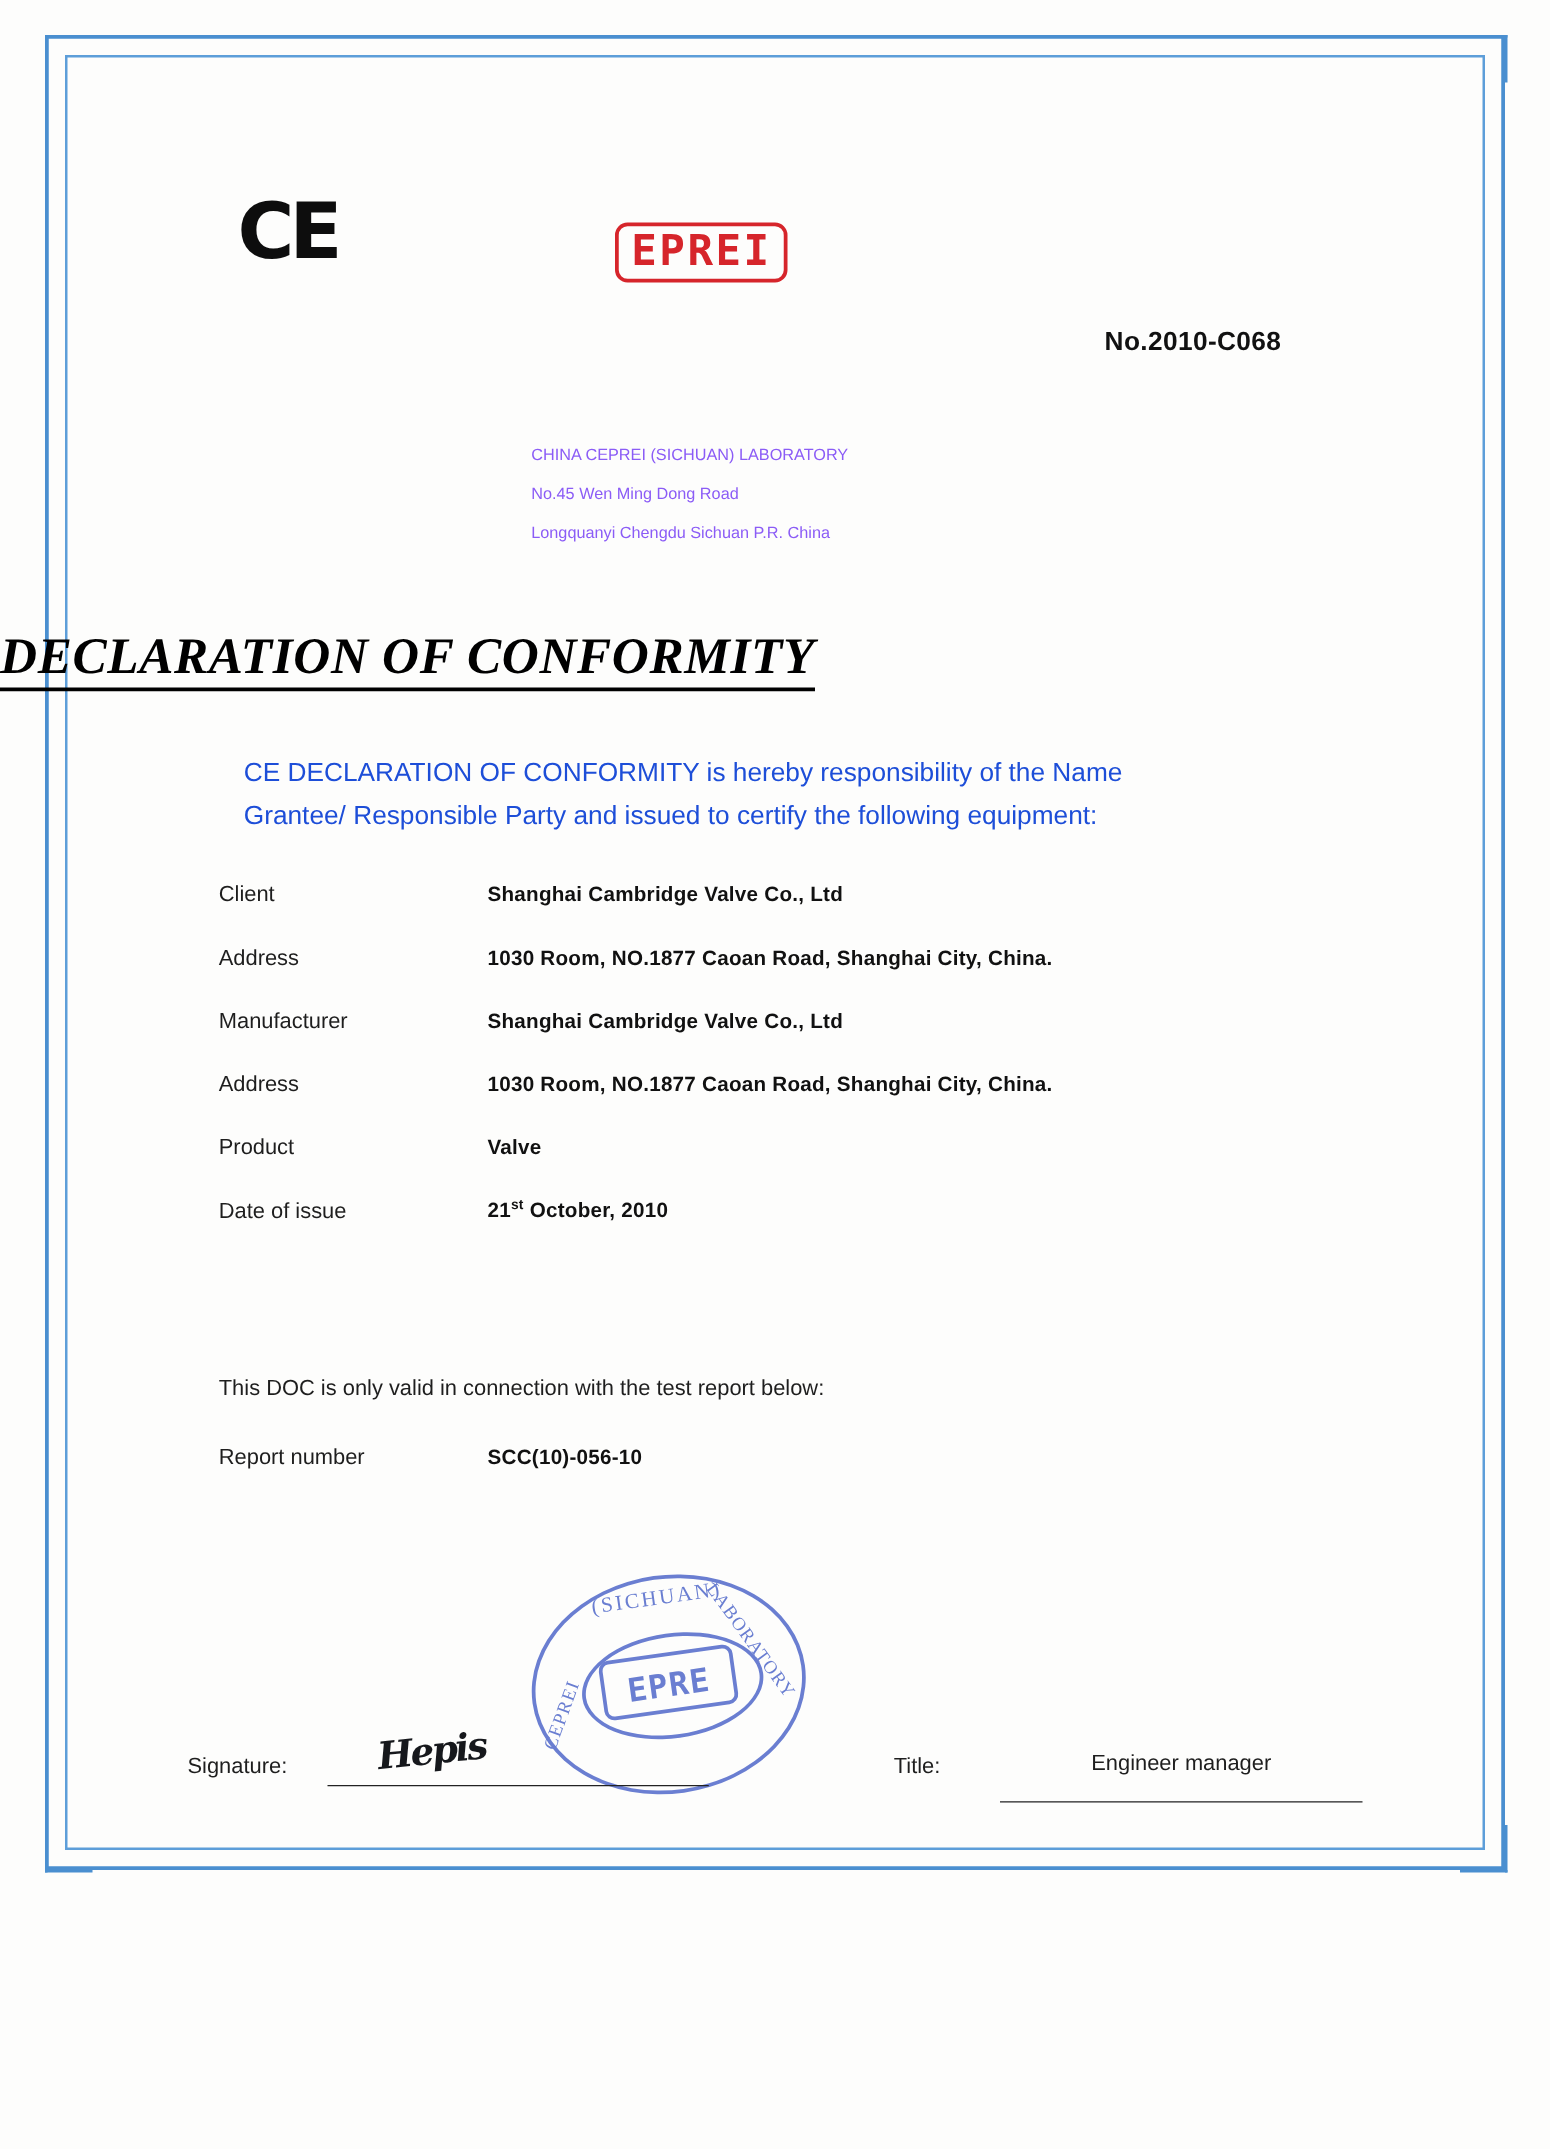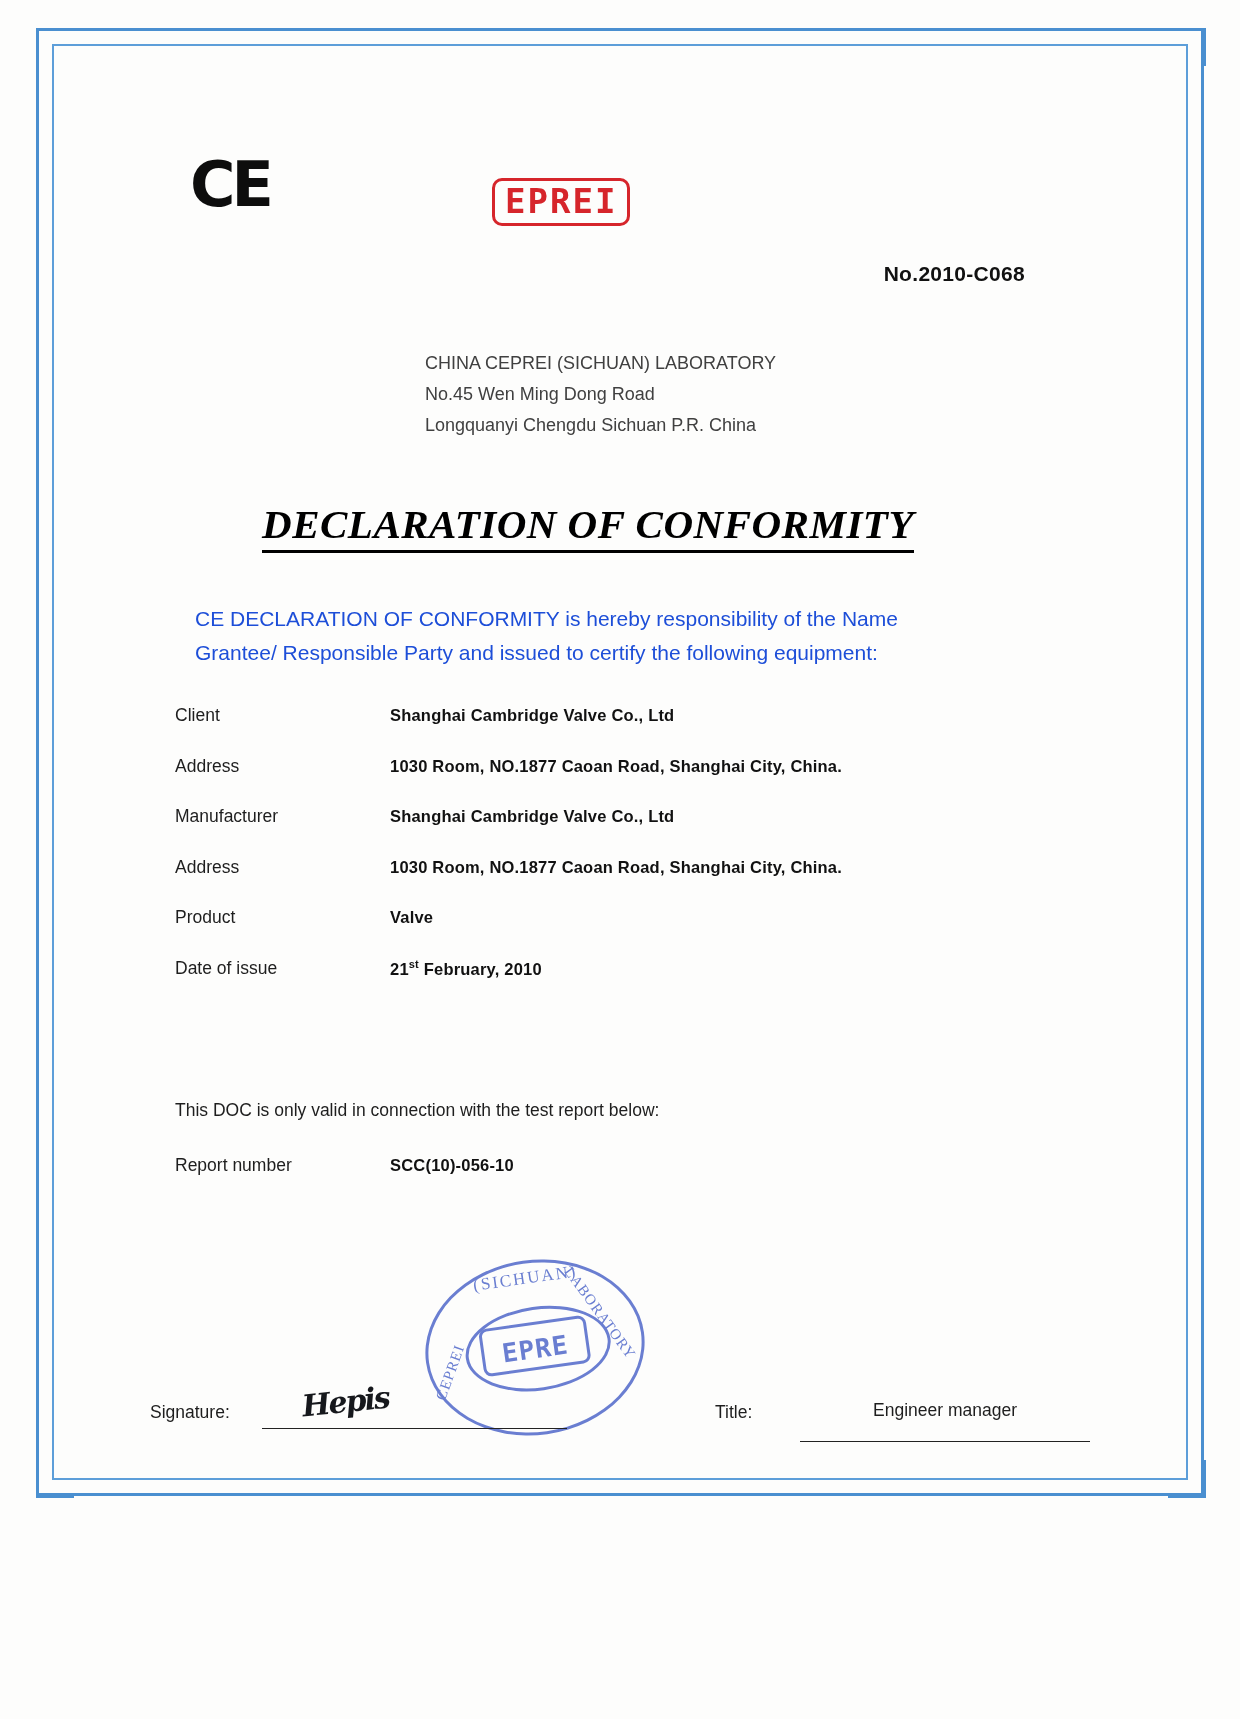--- a/index.html
+++ b/index.html
@@ -96,31 +96,31 @@
     font-size: 21px;
     font-weight: bold;
     color: #111;
     letter-spacing: 0.3px;
   }
 
   .lab-block {
     position: absolute;
     left: 425px;
     top: 348px;
-    font-size: 18px;
+    font-size: 13px;
     line-height: 31px;
-    color: #404040;
+    color: #8b5cf6;
   }
 
   .title {
     position: absolute;
     left: 0;
     top: 500px;
     width: 1176px;
-    text-align: center;
+    text-align: left;
     font-family: "Liberation Serif", serif;
     font-style: italic;
     font-weight: bold;
     font-size: 41px;
     letter-spacing: 0.5px;
     color: #000;
   }
   .title span {
     border-bottom: 3px solid #000;
     padding-bottom: 3px;
@@ -352,21 +352,21 @@
     <div class="field-row">
       <div class="field-label">Address</div>
       <div class="field-value">1030 Room, NO.1877 Caoan Road, Shanghai City, China.</div>
     </div>
     <div class="field-row">
       <div class="field-label">Product</div>
       <div class="field-value">Valve</div>
     </div>
     <div class="field-row">
       <div class="field-label">Date of issue</div>
-      <div class="field-value"><span>21</span><sup>st</sup><span> February, 2010</span></div>
+      <div class="field-value"><span>21</span><sup>st</sup><span> October, 2010</span></div>
     </div>
   </div>
 
   <div class="note">This DOC is only valid in connection with the test report below:</div>
 
   <div class="report-row">
     <div class="field-label">Report number</div>
     <div class="field-value">SCC(10)-056-10</div>
   </div>
 

